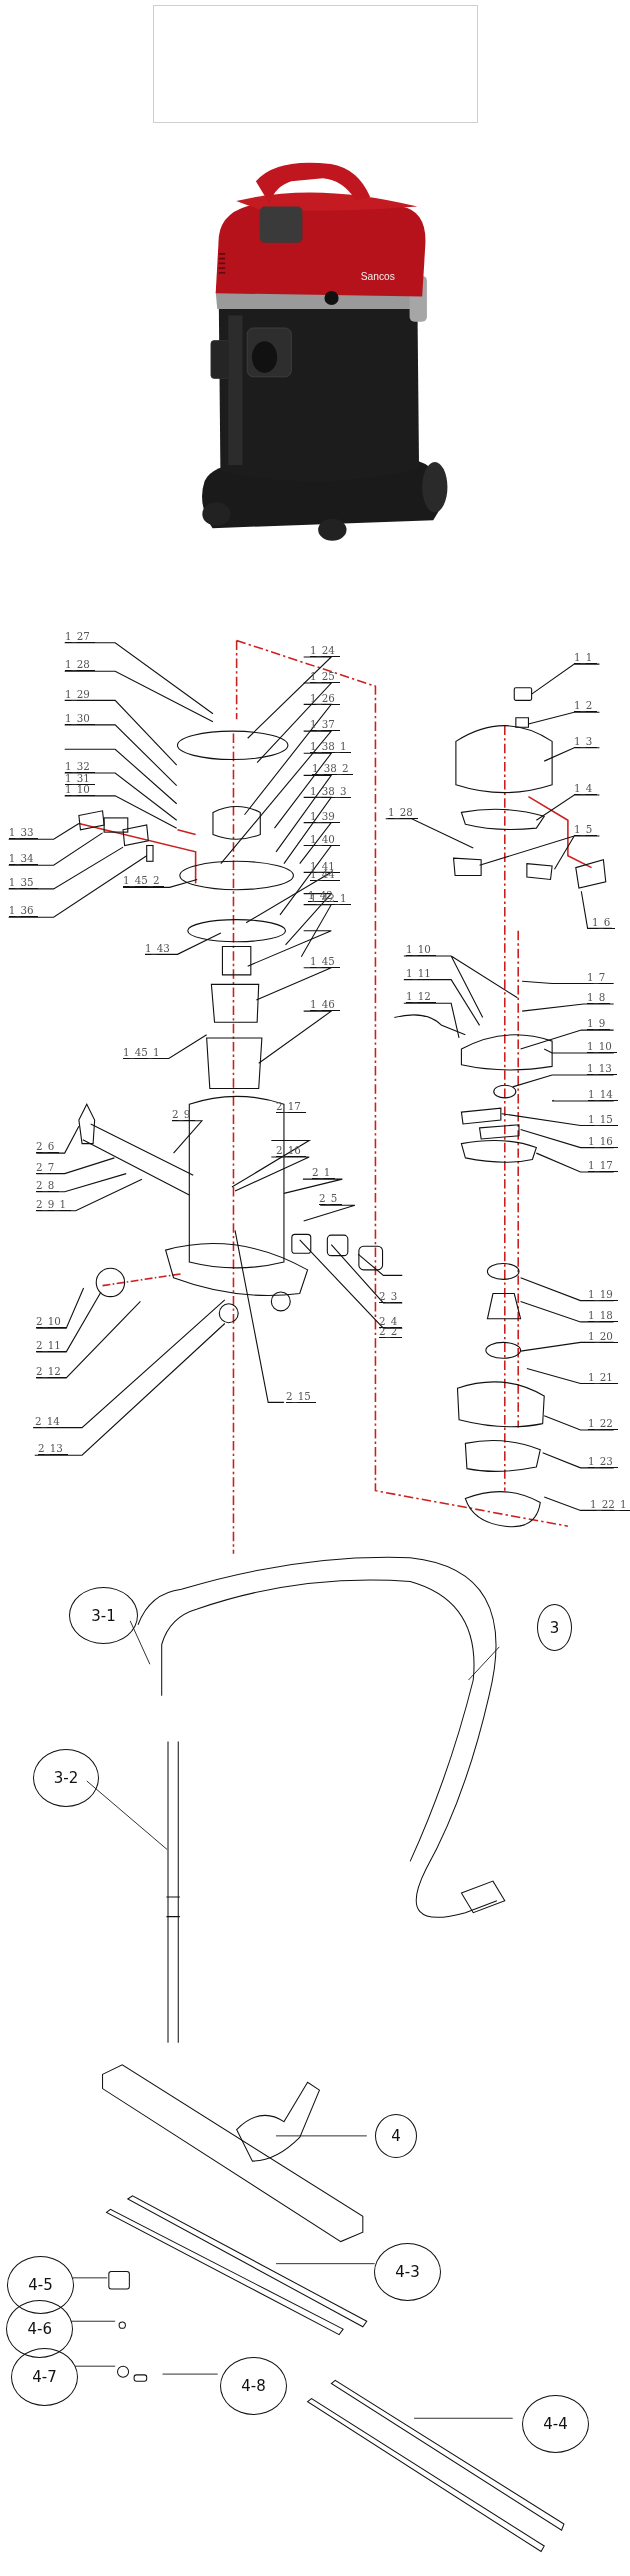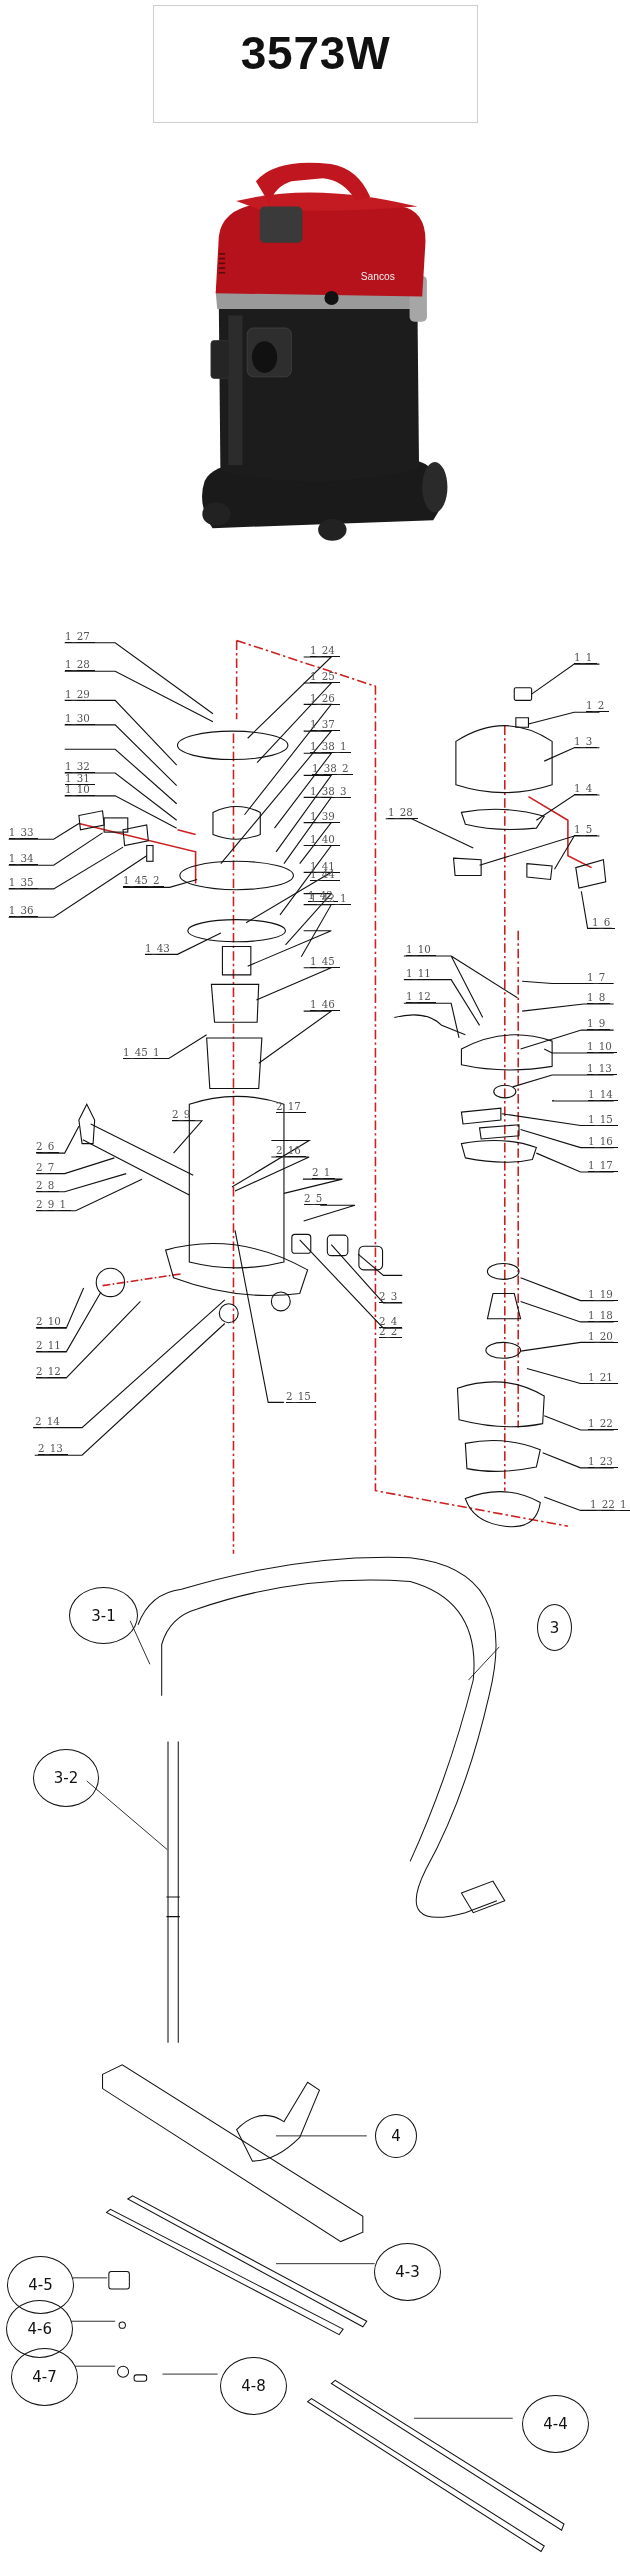--- a/index.html
+++ b/index.html
@@ -9,21 +9,20 @@
   .title-sub{display:block;font-size:21px;line-height:24px;margin-top:9.5px;color:#222;}
   .photo{position:absolute;left:181px;top:134px;width:268px;height:410px;}
   .diagram{position:absolute;left:0;top:0;width:631px;height:2576px;}
   .lbl{position:absolute;font-family:"DejaVu Serif",serif;font-size:10.3px;color:#555;line-height:11px;white-space:nowrap;}
   .callout{position:absolute;border:1.3px solid #111;border-radius:50%;box-sizing:border-box;display:flex;align-items:center;justify-content:center;font-family:"DejaVu Sans",sans-serif;font-size:15px;color:#111;background:transparent;}
 </style>
 </head>
 <body>
 
 <div class="title-box">
-  <span class="title-model">3573W</span>
 </div>
 
 <svg class="photo" viewBox="0 0 340 520">
 
   <path d="M30 440 Q40 420 80 418 L290 412 Q335 420 332 470 L320 490 L40 500 Q20 470 30 440Z" fill="#1a1a1a"></path>
   <ellipse cx="45" cy="482" rx="18" ry="15" fill="#222"></ellipse>
   <ellipse cx="192" cy="502" rx="18" ry="14" fill="#222"></ellipse>
   <ellipse cx="322" cy="448" rx="16" ry="32" fill="#2a2a2a"></ellipse>
 
   <path d="M48 218 L300 222 L302 425 Q180 455 50 428Z" fill="#1c1c1c"></path>
@@ -254,28 +253,28 @@
 <span class="lbl" style="left: 310px; top: 834px; border-bottom: 1.1px solid rgb(17, 17, 17); padding-right: 4.7px;">1_40</span>
 <span class="lbl" style="left: 310px; top: 861px; border-bottom: 1.1px solid rgb(17, 17, 17); padding-right: 4.7px; text-align: right;">1_41</span>
 <span class="lbl" style="left: 308px; top: 890px; border-bottom: 1.1px solid rgb(17, 17, 17); padding-right: 4.7px;">1_42</span>
 <span class="lbl" style="left: 310px; top: 893px; border-bottom: 1.1px solid rgb(17, 17, 17); padding-right: 4.7px;">1_42_1</span>
 <span class="lbl" style="left: 310px; top: 869px; border-bottom: 1.1px solid rgb(17, 17, 17); padding-right: 4.7px;">1_44</span>
 <span class="lbl" style="left: 310px; top: 956px; border-bottom: 1.1px solid rgb(17, 17, 17); padding-right: 4.7px;">1_45</span>
 <span class="lbl" style="left: 310px; top: 999px; border-bottom: 1.1px solid rgb(17, 17, 17); padding-right: 4.7px;">1_46</span>
 <span class="lbl" style="left: 276px; top: 1101px; border-bottom: 1.1px solid rgb(17, 17, 17); padding-right: 4.7px;">2_17</span>
 <span class="lbl" style="left: 276px; top: 1145px; border-bottom: 1.1px solid rgb(17, 17, 17); padding-right: 4.7px;">2_16</span>
 <span class="lbl" style="left: 312px; top: 1167px; border-bottom: 1.1px solid rgb(17, 17, 17); padding-right: 4.7px;">2_1</span>
-<span class="lbl" style="left: 304px; top: 1193px; border-bottom: 1.1px solid rgb(17, 17, 17); padding-right: 4.7px;">2_5</span>
+<span class="lbl" style="left: 319px; top: 1193px; border-bottom: 1.1px solid rgb(17, 17, 17); padding-right: 4.7px;">2_5</span>
 <span class="lbl" style="left: 286px; top: 1391px; border-bottom: 1.1px solid rgb(17, 17, 17); padding-right: 4.7px;">2_15</span>
 <span class="lbl" style="left: 379px; top: 1326px; border-bottom: 1.1px solid rgb(17, 17, 17); padding-right: 4.7px;">2_2</span>
 <span class="lbl" style="left: 379px; top: 1291px; border-bottom: 1.1px solid rgb(17, 17, 17); padding-right: 4.7px;">2_3</span>
 <span class="lbl" style="left: 379px; top: 1316px; border-bottom: 1.1px solid rgb(17, 17, 17); padding-right: 4.7px;">2_4</span>
 
 <span class="lbl" style="left: 574px; top: 652px; border-bottom: 1.1px solid rgb(17, 17, 17); padding-right: 4.7px;">1_1</span>
-<span class="lbl" style="left: 574px; top: 700px; border-bottom: 1.1px solid rgb(17, 17, 17); padding-right: 4.7px; margin-left: 12px;">1_2</span>
+<span class="lbl" style="left: 574px; top: 700px; border-bottom: 1.1px solid rgb(17, 17, 17); padding-right: 4.7px;">1_2</span>
 <span class="lbl" style="left: 574px; top: 736px; border-bottom: 1.1px solid rgb(17, 17, 17); padding-right: 4.7px;">1_3</span>
 <span class="lbl" style="left: 574px; top: 783px; border-bottom: 1.1px solid rgb(17, 17, 17); padding-right: 4.7px;">1_4</span>
 <span class="lbl" style="left: 388px; top: 807px; border-bottom: 1.1px solid rgb(17, 17, 17); padding-right: 4.7px;">1_28</span>
 <span class="lbl" style="left: 574px; top: 824px; border-bottom: 1.1px solid rgb(17, 17, 17); padding-right: 4.7px;">1_5</span>
 <span class="lbl" style="left: 592px; top: 917px; border-bottom: 1.1px solid rgb(17, 17, 17); padding-right: 4.7px;">1_6</span>
 <span class="lbl" style="left: 406px; top: 944px; border-bottom: 1.1px solid rgb(17, 17, 17); padding-right: 4.7px;">1_10</span>
 <span class="lbl" style="left: 406px; top: 968px; border-bottom: 1.1px solid rgb(17, 17, 17); padding-right: 4.7px;">1_11</span>
 <span class="lbl" style="left: 406px; top: 991px; border-bottom: 1.1px solid rgb(17, 17, 17); padding-right: 4.7px;">1_12</span>
 <span class="lbl" style="left: 587px; top: 972px; border-bottom: 1.1px solid rgb(17, 17, 17); padding-right: 4.7px;">1_7</span>
 <span class="lbl" style="left: 587px; top: 992px; border-bottom: 1.1px solid rgb(17, 17, 17); padding-right: 4.7px;">1_8</span>

